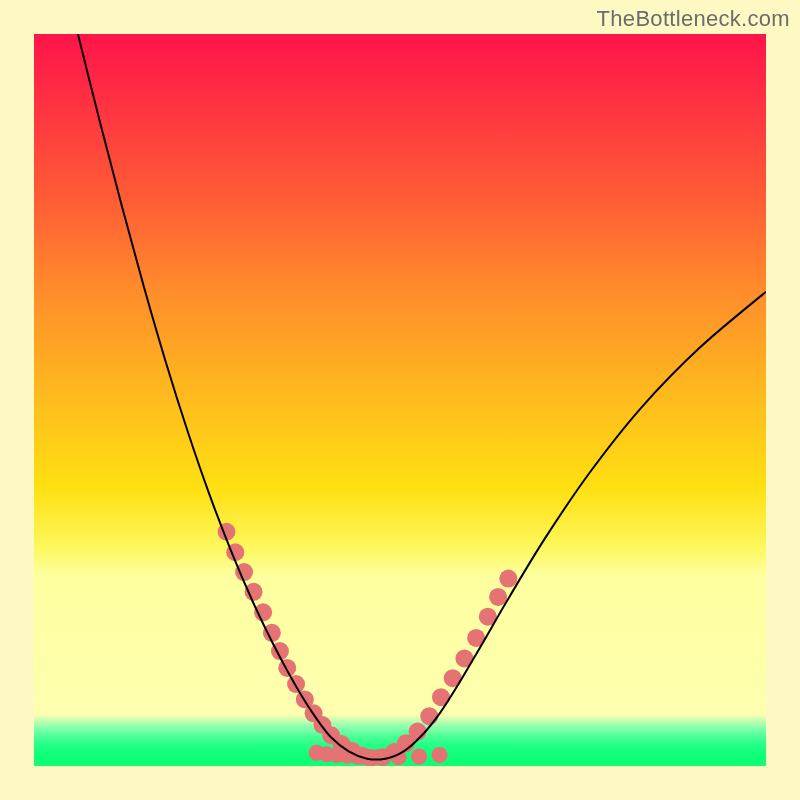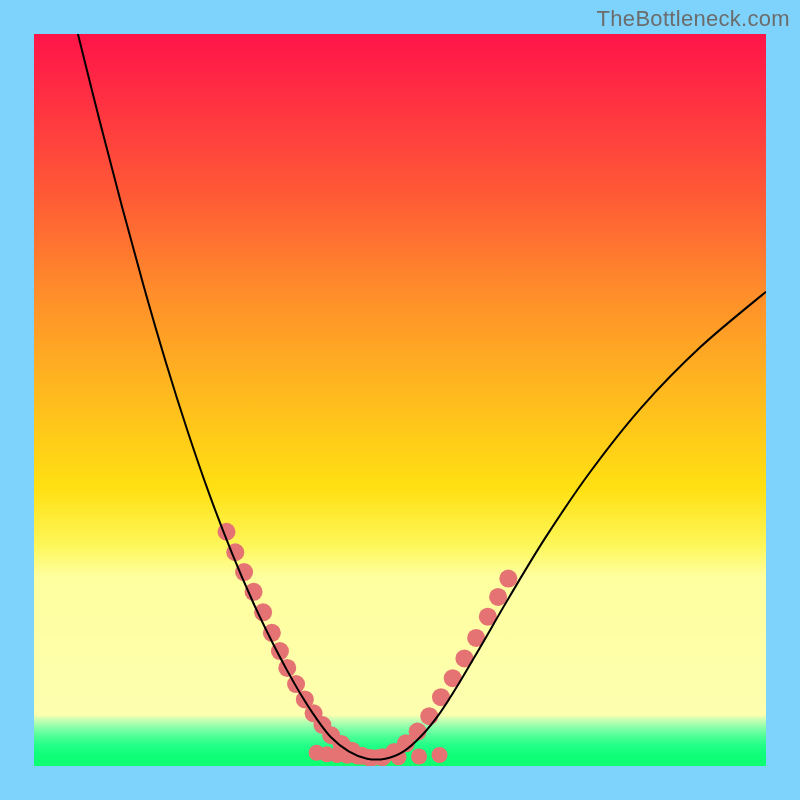--- a/index.html
+++ b/index.html
@@ -8,21 +8,21 @@
     width: 800px;
     height: 800px;
     background: #000;
     overflow: hidden;
     font-family: Arial, Helvetica, sans-serif;
   }
   .container {
     position: relative;
     width: 800px;
     height: 800px;
-    background: #7dd3fc;
+    background: #fef9c3;
   }
   .plot-area {
     position: absolute;
     left: 34px;
     top: 34px;
     width: 732px;
     height: 732px;
     
     background: linear-gradient(
       to bottom,

